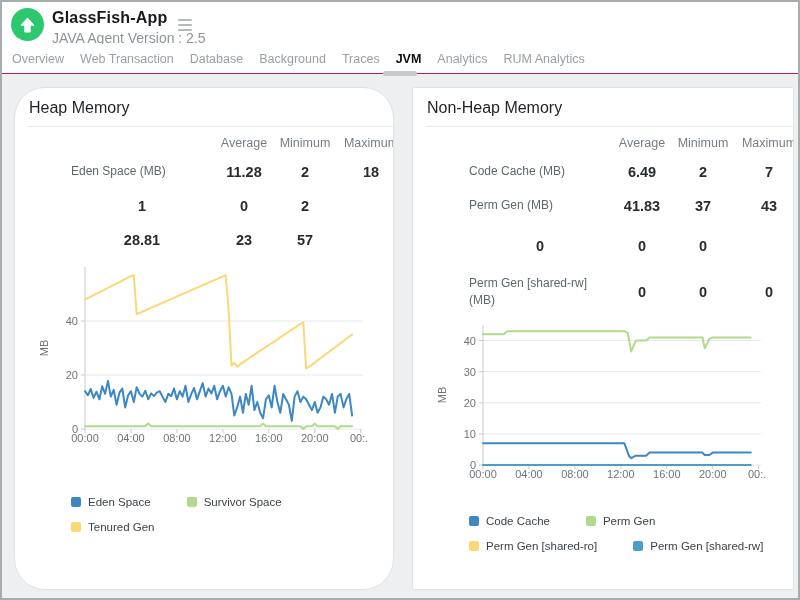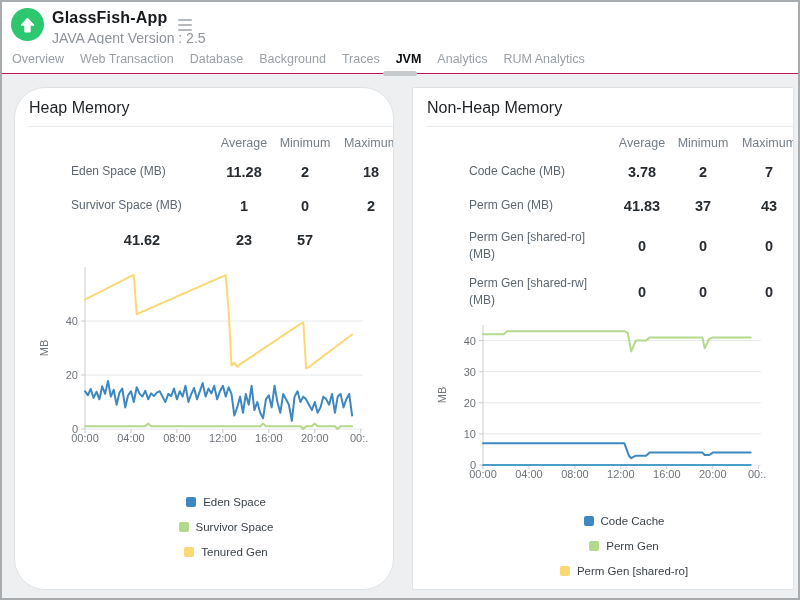--- a/index.html
+++ b/index.html
@@ -37,21 +37,21 @@
   .trow.hdr-row{height:24px;}
   .trow.tall{height:46px;}
   .hdr{color:#757e87;font-size:12.5px;text-align:center;}
   .lbl{color:#5d6770;font-size:12px;line-height:1.45;padding-right:6px;}
   .val{font-weight:bold;font-size:14.5px;color:#272c31;text-align:center;}
   
   .chart{margin:4px 0 0 4px;}
   svg text{font-family:"Liberation Sans",sans-serif;font-size:11px;fill:#6e747a;}
   
   .legend{display:flex;flex-wrap:wrap;align-items:center;margin-left:56px;gap:13px 36px;
-    font-size:11.5px;color:#3c434a;max-width:310px;flex-direction:column;}
+    font-size:11.5px;color:#3c434a;max-width:310px;}
   .legend.heap{margin-top:36px;}
   .legend.nonheap{margin-top:22px;}
   .li{display:flex;align-items:center;gap:7px;cursor:pointer;white-space:nowrap;}
   .sw{width:10px;height:10px;border-radius:2px;flex:none;}
 </style>
 </head>
 <body>
 
 <div class="header">
   <div class="status-badge" style="background-color: rgb(45, 199, 111);">
@@ -92,27 +92,26 @@
         <div class="hdr">Minimum</div>
         <div class="hdr">Maximum</div>
       </div>
       <div class="trow">
         <div class="lbl">Eden Space (MB)</div>
         <div class="val">11.28</div>
         <div class="val">2</div>
         <div class="val">18</div>
       </div>
       <div class="trow">
-        <div class="lbl">Survivor Space (MB)</div>
         <div class="val">1</div>
         <div class="val">0</div>
         <div class="val">2</div>
       </div>
       <div class="trow">
-        <div class="val">41.62</div>
+        <div class="val">28.81</div>
         <div class="val">23</div>
         <div class="val">57</div>
       </div>
     </div>
 
     <div class="chart"><svg viewBox="0 0 350 195" width="350" height="195">
           <line x1="66" y1="168" x2="344" y2="168" stroke="#e6e8ea" stroke-width="1"></line>
           <line x1="62" y1="168" x2="66" y2="168" stroke="#c9ccd0" stroke-width="1"></line>
           <text x="59" y="172" text-anchor="end">0</text>
           <line x1="66" y1="114" x2="344" y2="114" stroke="#e6e8ea" stroke-width="1"></line>
@@ -163,32 +162,31 @@
 
     <div class="stats">
       <div class="trow hdr-row">
         <div></div>
         <div class="hdr">Average</div>
         <div class="hdr">Minimum</div>
         <div class="hdr">Maximum</div>
       </div>
       <div class="trow">
         <div class="lbl">Code Cache (MB)</div>
-        <div class="val">3.78</div>
+        <div class="val">6.49</div>
         <div class="val">2</div>
         <div class="val">7</div>
       </div>
       <div class="trow">
         <div class="lbl">Perm Gen (MB)</div>
         <div class="val">41.83</div>
         <div class="val">37</div>
         <div class="val">43</div>
       </div>
       <div class="trow tall">
-        <div class="lbl">Perm Gen [shared-ro] (MB)</div>
         <div class="val">0</div>
         <div class="val">0</div>
         <div class="val">0</div>
       </div>
       <div class="trow tall">
         <div class="lbl">Perm Gen [shared-rw] (MB)</div>
         <div class="val">0</div>
         <div class="val">0</div>
         <div class="val">0</div>
       </div>

